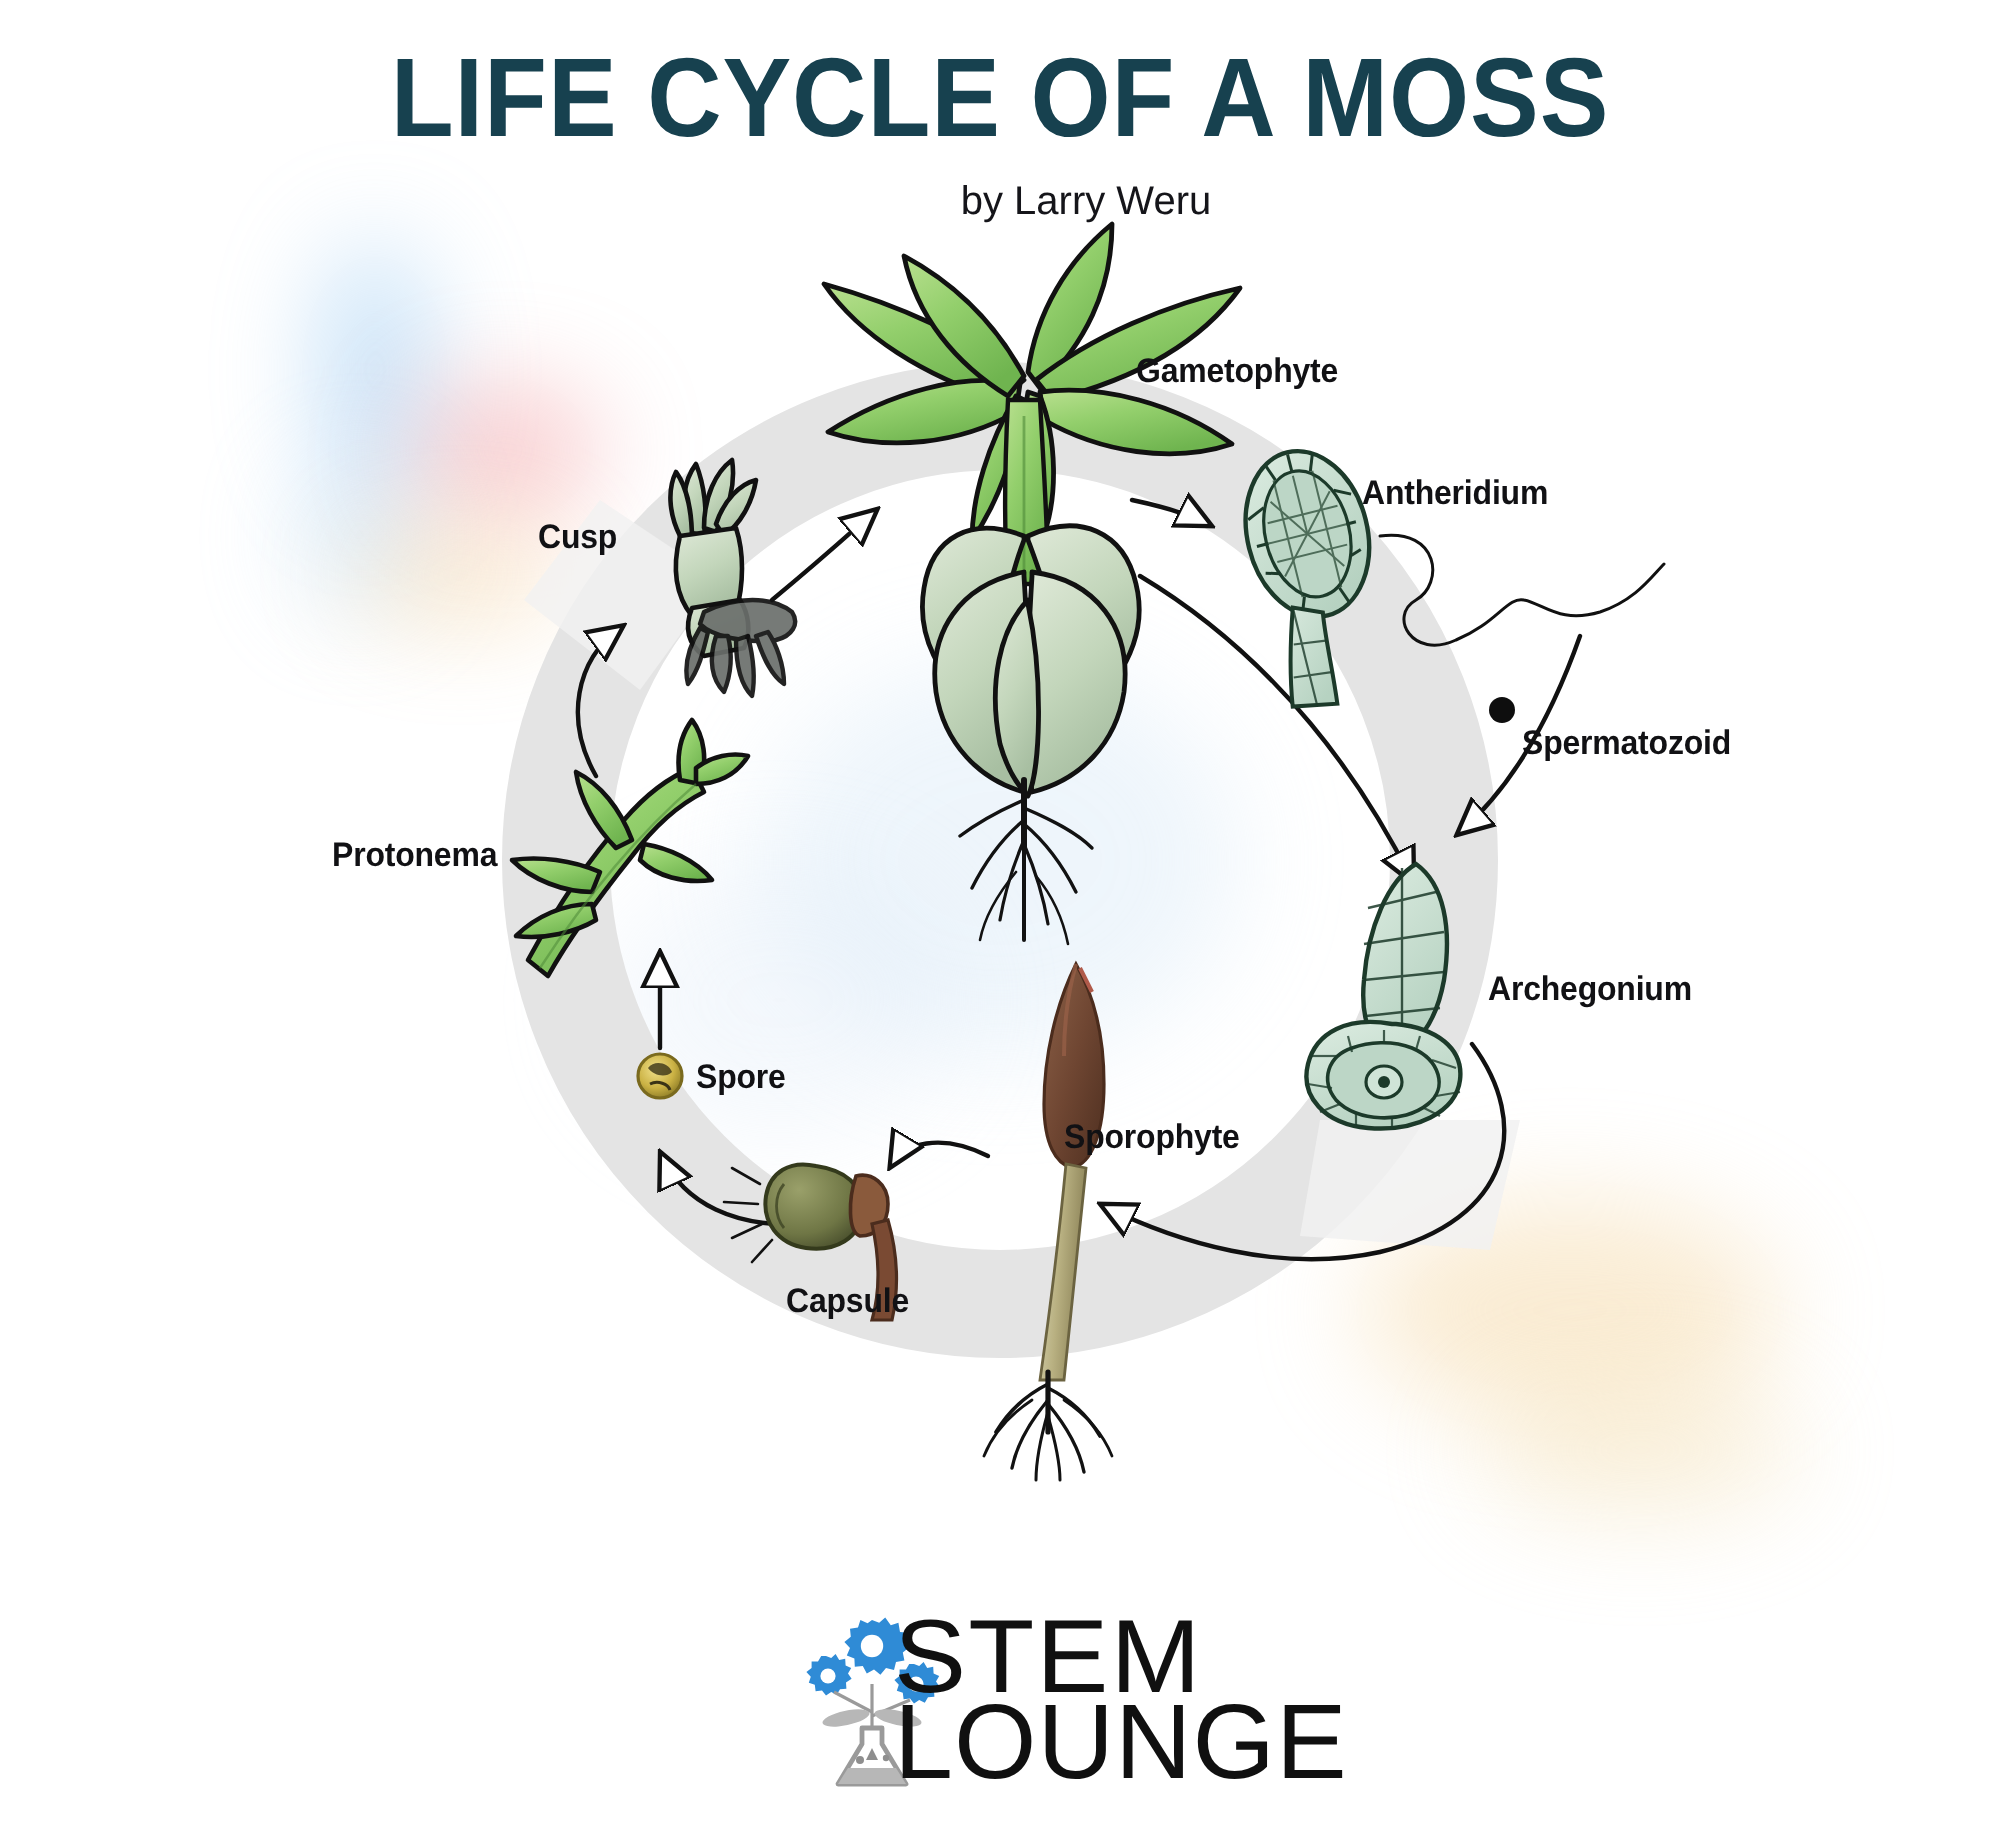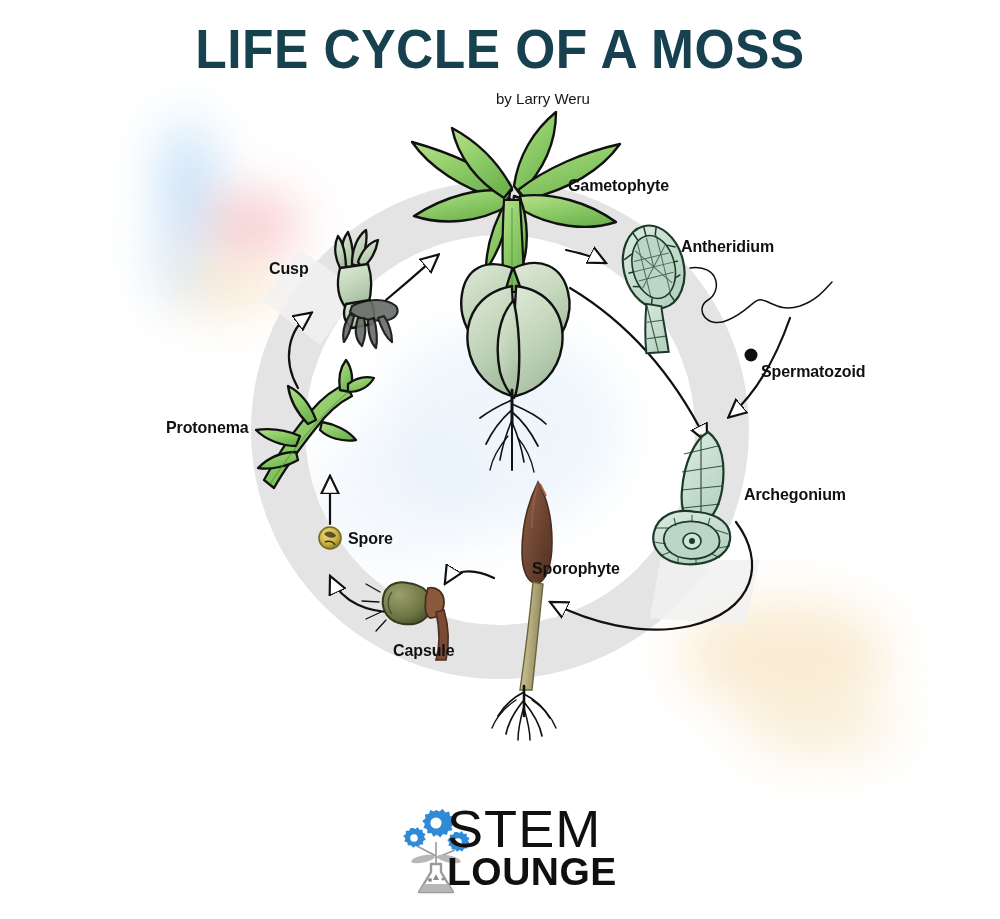--- a/index.html
+++ b/index.html
@@ -27,21 +27,21 @@
   .title{
     position:absolute;left:0;top:16px;width:1000px;text-align:center;
     font-family:"Liberation Sans", sans-serif;
     font-weight:bold;font-size:56px;letter-spacing:.5px;
     color:#17414f;
     transform:scaleX(.92);transform-origin:50% 50%;
     white-space:nowrap;
   }
   .byline{
     position:absolute;left:0;top:90px;width:1000px;text-align:center;
-    font-size:15px;color:#15151a;
+    font-size:20px;color:#15151a;
     padding-left:86px;box-sizing:border-box;
   }
 
   
   .lbl{
     position:absolute;font-weight:bold;font-size:17px;color:#111114;
     white-space:nowrap;transform:scaleX(.94);transform-origin:0 50%;
     letter-spacing:-.1px;
   }
 
@@ -49,22 +49,22 @@
   #art{position:absolute;left:0;top:0;width:1000px;height:919px;}
 
   
   .logo{position:absolute;left:395px;top:808px;width:220px;height:88px;}
   .logo-text{position:absolute;left:447px;top:806px;}
   .logo-stem{
     font-size:52px;letter-spacing:1px;color:#101010;line-height:46px;
     font-weight:400;transform:scaleX(1.04);transform-origin:0 50%;
   }
   .logo-lounge{
-    font-size:39px;letter-spacing:.5px;color:#101010;line-height:40px;
-    font-weight:bold;transform:scaleX(1.0);transform-origin:0 50%;
+    font-size:53px;letter-spacing:.5px;color:#101010;line-height:40px;
+    font-weight:normal;transform:scaleX(1.0);transform-origin:0 50%;
   }
 </style>
 </head>
 <body>
 
 <div id="stage">
 
   <div class="blob b1"></div>
   <div class="blob b2"></div>
   <div class="blob b3"></div>

